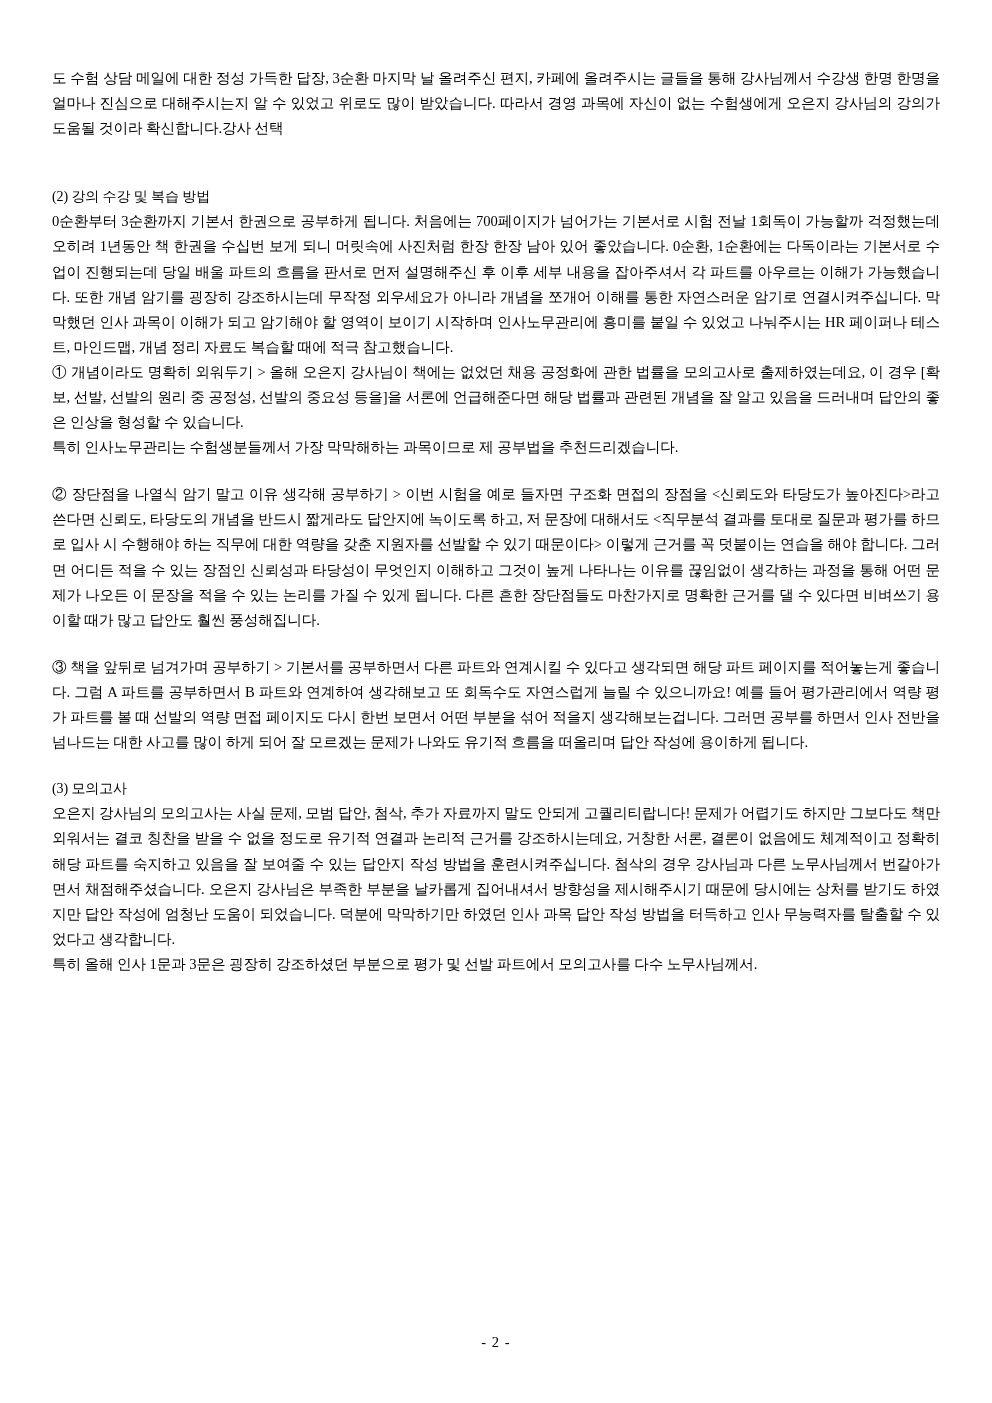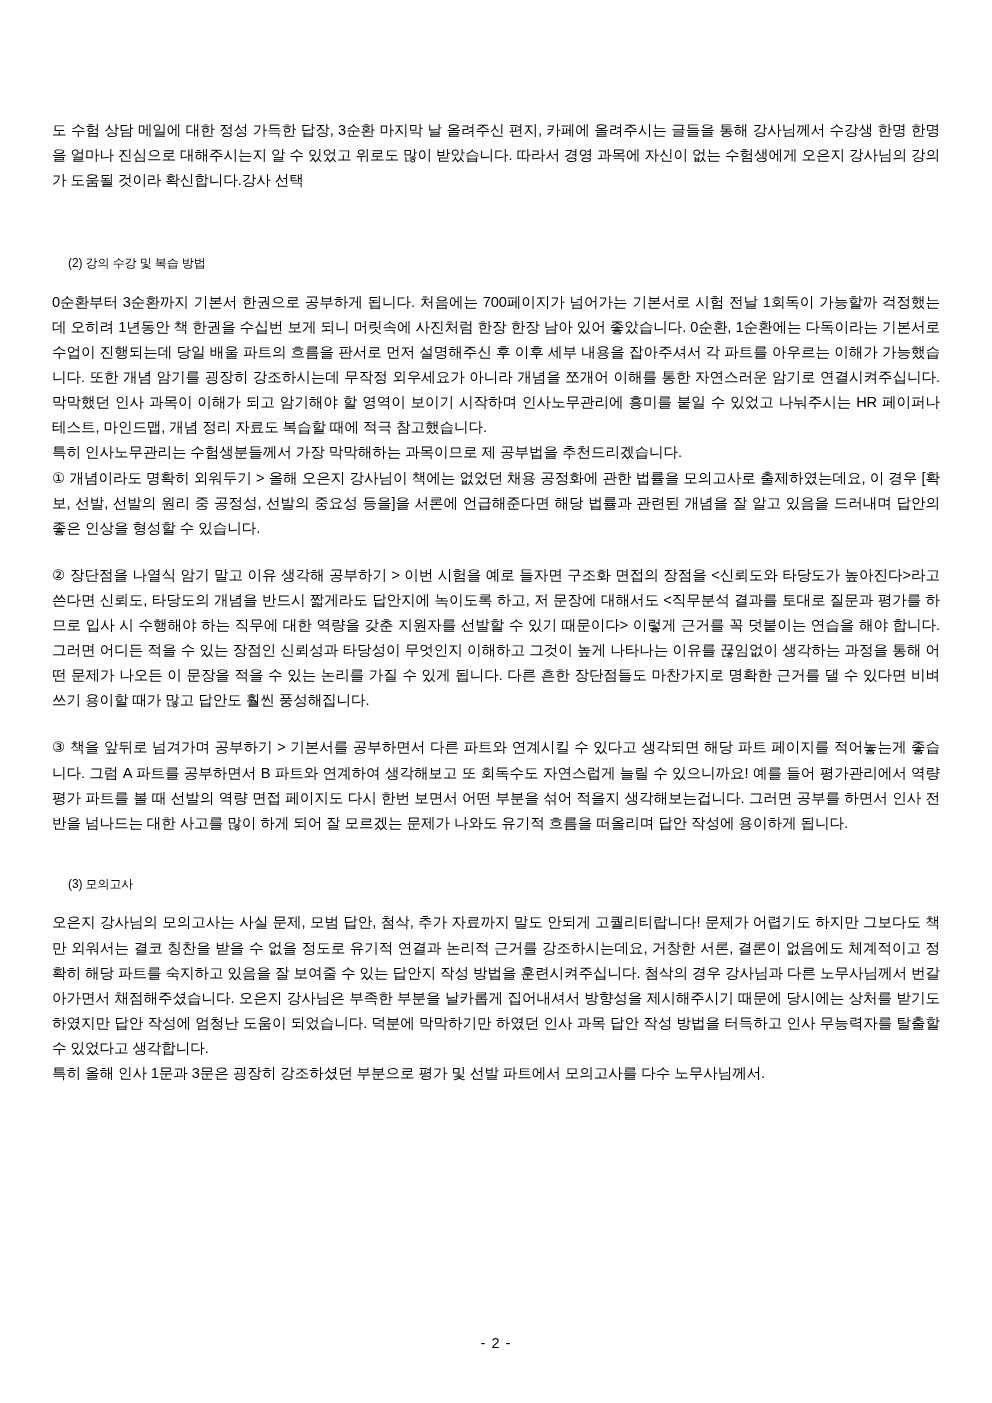--- a/index.html
+++ b/index.html
@@ -11,21 +11,22 @@
     width: 992px;
     min-height: 1403px;
     font-family: "Liberation Sans", "DejaVu Sans", sans-serif;
     color: #000000;
   }
   .page {
     position: relative;
     width: 992px;
     min-height: 1403px;
     box-sizing: border-box;
-    padding: 118px 52px 60px 52px;
+    padding: 66px 52px 60px 52px;
+    font-family: Liberation Serif, serif;
   }
   .doc-body {
     font-size: 14.6px;
     line-height: 1.72;
     text-align: justify;
     text-justify: inter-character;
     letter-spacing: -0.1px;
     word-break: break-all;
   }
   p {
@@ -34,22 +35,22 @@
   .para {
     margin: 0;
   }
   .gap-lg {
     height: 44px;
   }
   .gap-md {
     height: 22px;
   }
   .heading {
-    margin: 16px;
-    font-size: 12px;
+    margin: 0;
+    font-size: 14px;
     font-weight: normal;
     line-height: 1.72;
   }
   .footer {
     position: absolute;
     left: 0;
     right: 0;
     bottom: 52px;
     text-align: center;
     font-size: 14.6px;
@@ -63,23 +64,23 @@
   <div class="doc-body">
 
     <p class="para">도 수험 상담 메일에 대한 정성 가득한 답장, 3순환 마지막 날 올려주신 편지, 카페에 올려주시는 글들을 통해 강사님께서 수강생 한명 한명을 얼마나 진심으로 대해주시는지 알 수 있었고 위로도 많이 받았습니다. 따라서 경영 과목에 자신이 없는 수험생에게 오은지 강사님의 강의가 도움될 것이라 확신합니다.강사 선택</p>
 
     <div class="gap-lg"></div>
 
     <p class="heading">(2) 강의 수강 및 복습 방법</p>
 
     <p class="para">0순환부터 3순환까지 기본서 한권으로 공부하게 됩니다. 처음에는 700페이지가 넘어가는 기본서로 시험 전날 1회독이 가능할까 걱정했는데 오히려 1년동안 책 한권을 수십번 보게 되니 머릿속에 사진처럼 한장 한장 남아 있어 좋았습니다. 0순환, 1순환에는 다독이라는 기본서로 수업이 진행되는데 당일 배울 파트의 흐름을 판서로 먼저 설명해주신 후 이후 세부 내용을 잡아주셔서 각 파트를 아우르는 이해가 가능했습니다. 또한 개념 암기를 굉장히 강조하시는데 무작정 외우세요가 아니라 개념을 쪼개어 이해를 통한 자연스러운 암기로 연결시켜주십니다. 막막했던 인사 과목이 이해가 되고 암기해야 할 영역이 보이기 시작하며 인사노무관리에 흥미를 붙일 수 있었고 나눠주시는 HR 페이퍼나 테스트, 마인드맵, 개념 정리 자료도 복습할 때에 적극 참고했습니다.</p>
 
+    <p class="para">① 개념이라도 명확히 외워두기 &gt; 올해 오은지 강사님이 책에는 없었던 채용 공정화에 관한 법률을 모의고사로 출제하였는데요, 이 경우 [확보, 선발, 선발의 원리 중 공정성, 선발의 중요성 등을]을 서론에 언급해준다면 해당 법률과 관련된 개념을 잘 알고 있음을 드러내며 답안의 좋은 인상을 형성할 수 있습니다.</p>
+
     <p class="para">특히 인사노무관리는 수험생분들께서 가장 막막해하는 과목이므로 제 공부법을 추천드리겠습니다.</p>
-
-    <p class="para">① 개념이라도 명확히 외워두기 &gt; 올해 오은지 강사님이 책에는 없었던 채용 공정화에 관한 법률을 모의고사로 출제하였는데요, 이 경우 [확보, 선발, 선발의 원리 중 공정성, 선발의 중요성 등을]을 서론에 언급해준다면 해당 법률과 관련된 개념을 잘 알고 있음을 드러내며 답안의 좋은 인상을 형성할 수 있습니다.</p>
 
     <div class="gap-md"></div>
 
     <p class="para">② 장단점을 나열식 암기 말고 이유 생각해 공부하기 &gt; 이번 시험을 예로 들자면 구조화 면접의 장점을 &lt;신뢰도와 타당도가 높아진다&gt;라고 쓴다면 신뢰도, 타당도의 개념을 반드시 짧게라도 답안지에 녹이도록 하고, 저 문장에 대해서도 &lt;직무분석 결과를 토대로 질문과 평가를 하므로 입사 시 수행해야 하는 직무에 대한 역량을 갖춘 지원자를 선발할 수 있기 때문이다&gt; 이렇게 근거를 꼭 덧붙이는 연습을 해야 합니다. 그러면 어디든 적을 수 있는 장점인 신뢰성과 타당성이 무엇인지 이해하고 그것이 높게 나타나는 이유를 끊임없이 생각하는 과정을 통해 어떤 문제가 나오든 이 문장을 적을 수 있는 논리를 가질 수 있게 됩니다. 다른 흔한 장단점들도 마찬가지로 명확한 근거를 댈 수 있다면 비벼쓰기 용이할 때가 많고 답안도 훨씬 풍성해집니다.</p>
 
     <div class="gap-md"></div>
 
     <p class="para">③ 책을 앞뒤로 넘겨가며 공부하기 &gt; 기본서를 공부하면서 다른 파트와 연계시킬 수 있다고 생각되면 해당 파트 페이지를 적어놓는게 좋습니다. 그럼 A 파트를 공부하면서 B 파트와 연계하여 생각해보고 또 회독수도 자연스럽게 늘릴 수 있으니까요! 예를 들어 평가관리에서 역량 평가 파트를 볼 때 선발의 역량 면접 페이지도 다시 한번 보면서 어떤 부분을 섞어 적을지 생각해보는겁니다. 그러면 공부를 하면서 인사 전반을 넘나드는 대한 사고를 많이 하게 되어 잘 모르겠는 문제가 나와도 유기적 흐름을 떠올리며 답안 작성에 용이하게 됩니다.</p>
 
     <div class="gap-md"></div>

